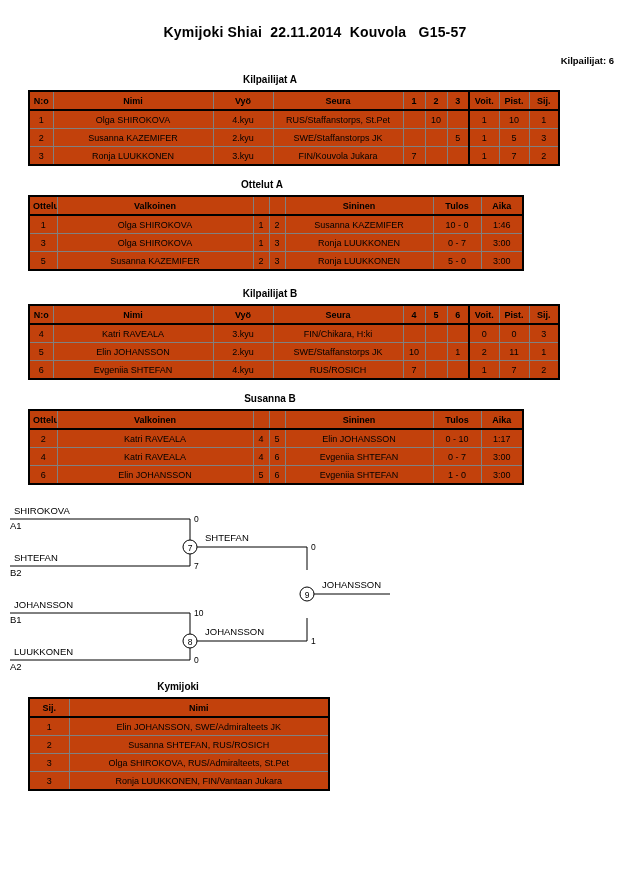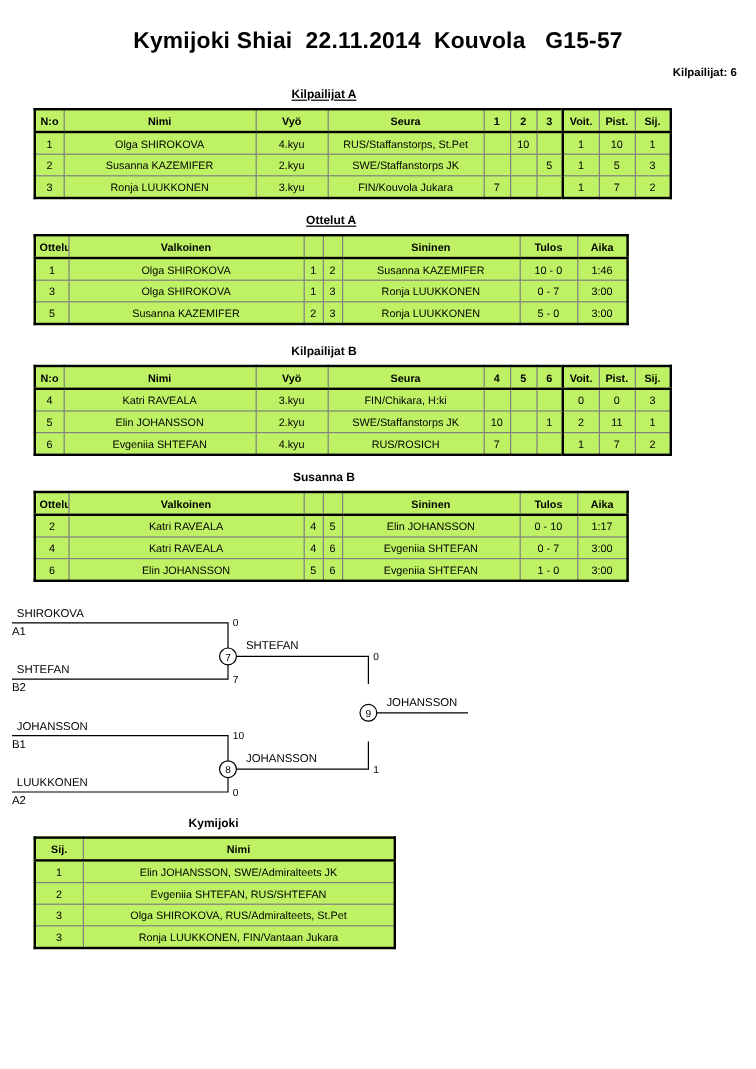--- a/index.html
+++ b/index.html
@@ -16,21 +16,21 @@
     overflow: hidden;
   }
 
   
   .page-title {
     position: absolute;
     top: 24px;
     left: 0;
     width: 630px;
     text-align: center;
-    font-size: 19px;
+    font-size: 14px;
     font-weight: bold;
     letter-spacing: 0.2px;
     white-space: pre;
   }
   .entrant-count {
     position: absolute;
     top: 55px;
     right: 16px;
     font-size: 9.5px;
     font-weight: bold;
@@ -43,21 +43,21 @@
     font-weight: bold;
     text-align: center;
   }
 
   
   .tbl {
     position: absolute;
     border-collapse: collapse;
     table-layout: fixed;
     font-size: 9px;
-    background: #bef264;
+    background: #c2410c;
   }
   .tbl td, .tbl th {
     border: 1px solid #808080;
     padding: 0 3px;
     height: 17px;
     font-weight: normal;
     overflow: hidden;
     white-space: nowrap;
     vertical-align: middle;
   }
@@ -120,21 +120,21 @@
     stroke-width: 1;
     fill: #fff;
   }
 </style>
 </head>
 <body>
 
 <div class="page-title">Kymijoki Shiai  22.11.2014  Kouvola   G15-57</div>
 <div class="entrant-count">Kilpailijat: 6</div>
 
-<div class="section-caption" style="top:74px; left:110px; width:320px;text-decoration:underline;">Kilpailijat A</div>
+<div class="section-caption" style="top:74px; left:110px; width:320px;">Kilpailijat A</div>
 
 <table class="tbl" style="top:90px; left:28px; width:490px;">
   <colgroup>
     <col style="width:24px">
       <col style="width:160px">
       <col style="width:60px">
       <col style="width:130px">
     <col style="width:22px">
       <col style="width:22px">
       <col style="width:22px">
@@ -187,21 +187,21 @@
     <td class="c">7</td>
     <td class="c"></td>
     <td class="c"></td>
     <td class="c sep-left">1</td>
     <td class="c">7</td>
     <td class="c">2</td>
   </tr>
 </tbody>
   </table>
 
-<div class="section-caption" style="top:179px; left:116px; width:320px;text-decoration:underline;">Ottelut A</div>
+<div class="section-caption" style="top:179px; left:102px; width:320px;">Ottelut A</div>
 
 <table class="tbl" style="top:195px; left:28px; width:496px;">
   <colgroup>
     <col style="width:28px">
       <col style="width:196px">
     <col style="width:16px">
       <col style="width:16px">
     <col style="width:148px">
       <col style="width:48px">
       <col style="width:42px">
@@ -419,21 +419,21 @@
       <tr class="hdr-bottom">
     <th class="c">Sij.</th>
     <th class="c">Nimi</th>
   </tr>
   <tr>
     <td class="c">1</td>
     <td class="l">Elin JOHANSSON, SWE/Admiralteets JK</td>
   </tr>
   <tr>
     <td class="c">2</td>
-    <td class="l">Evgeniia SHTEFAN, RUS/SHTEFAN</td>
+    <td class="l">Susanna SHTEFAN, RUS/ROSICH</td>
   </tr>
   <tr>
     <td class="c">3</td>
     <td class="l">Olga SHIROKOVA, RUS/Admiralteets, St.Pet</td>
   </tr>
   <tr>
     <td class="c">3</td>
     <td class="l">Ronja LUUKKONEN, FIN/Vantaan Jukara</td>
   </tr>
 </tbody>

